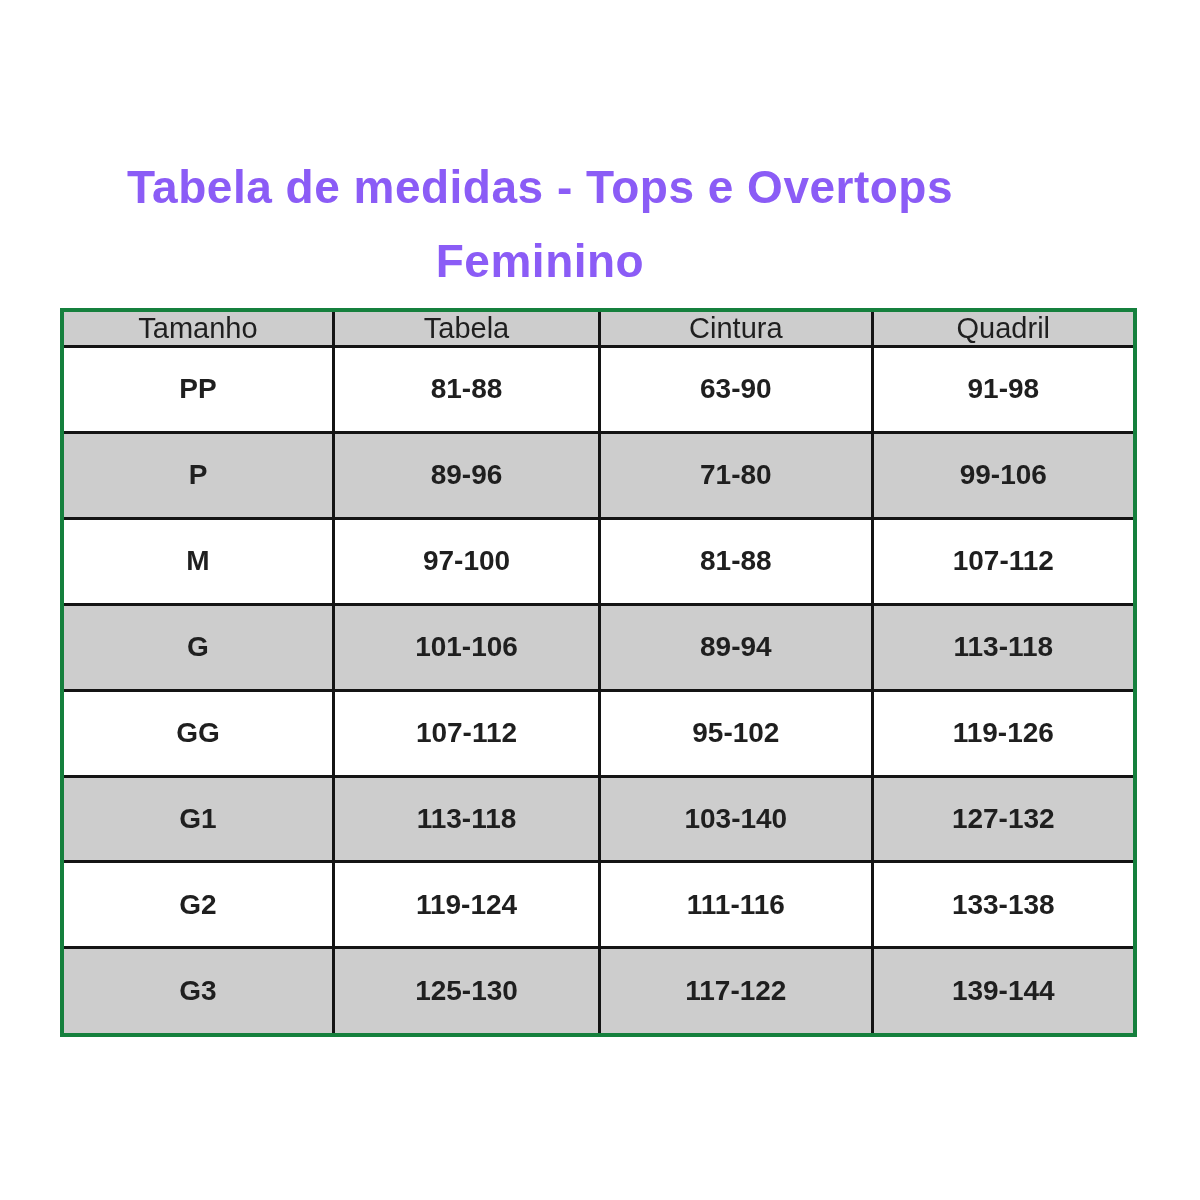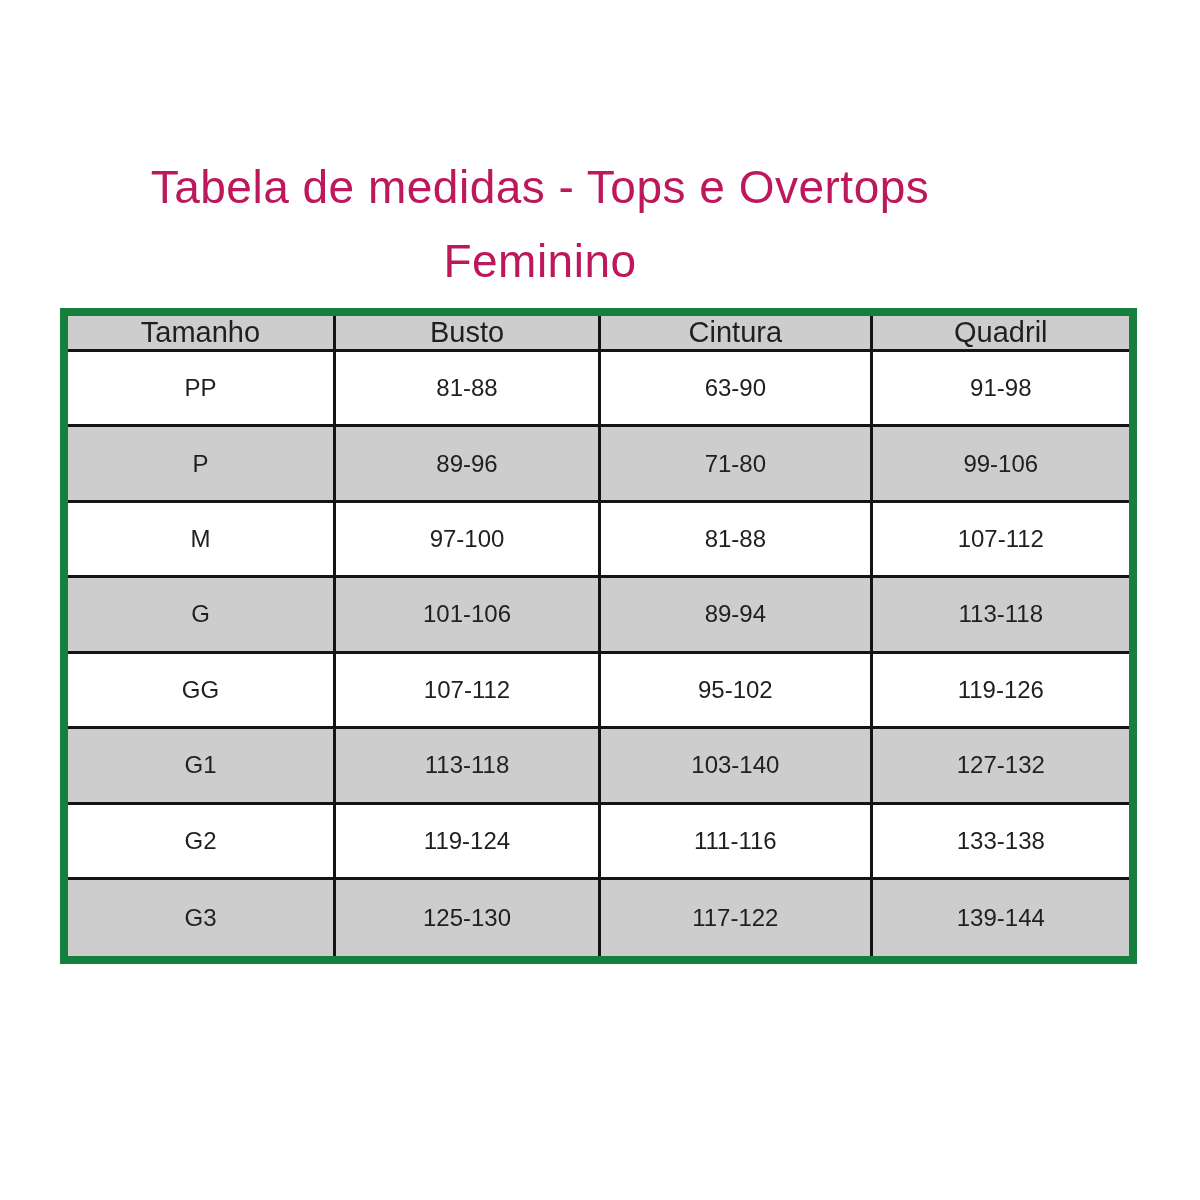--- a/index.html
+++ b/index.html
@@ -15,48 +15,48 @@
     height: 1200px;
     background: #ffffff;
     overflow: hidden;
   }
   .title-block {
     position: absolute;
     top: 150px;
     left: 0;
     width: 1080px;
     text-align: center;
-    color: #be185d;
-    font-weight: 400;
+    color: #8b5cf6;
+    font-weight: 700;
     letter-spacing: 0.5px;
   }
   .title-line {
     font-size: 46px;
     line-height: 74px;
     white-space: nowrap;
   }
   table.size-table {
     position: absolute;
     left: 60px;
     top: 308px;
     width: 1077px;
-    height: 656px;
+    height: 729px;
     border-collapse: collapse;
     table-layout: fixed;
-    border: 8px solid #15803d;
+    border: 4px solid #15803d;
   }
   table.size-table th,
   table.size-table td {
     border: 3px solid #141414;
     text-align: center;
     vertical-align: middle;
-    font-size: 24px;
+    font-size: 28px;
     color: #1f1f1f;
     background: #ffffff;
-    font-weight: 400;
+    font-weight: 700;
   }
   table.size-table th {
     font-weight: 400;
     font-size: 29px;
   }
   table.size-table tr.shaded th,
   table.size-table tr.shaded td {
     background: #cdcdcd;
   }
   col.c0 { width: 25.3%; }
@@ -77,21 +77,21 @@
   <table class="size-table">
     <colgroup>
       <col class="c0">
         <col class="c1">
         <col class="c2">
         <col class="c3">
     </colgroup>
     <thead>
       <tr class="shaded">
         <th>Tamanho</th>
-        <th>Busto</th>
+        <th>Tabela</th>
         <th>Cintura</th>
         <th>Quadril</th>
       </tr>
     </thead>
     <tbody>
       <tr>
         <td>PP</td>
         <td>81-88</td>
         <td>63-90</td>
         <td>91-98</td>

